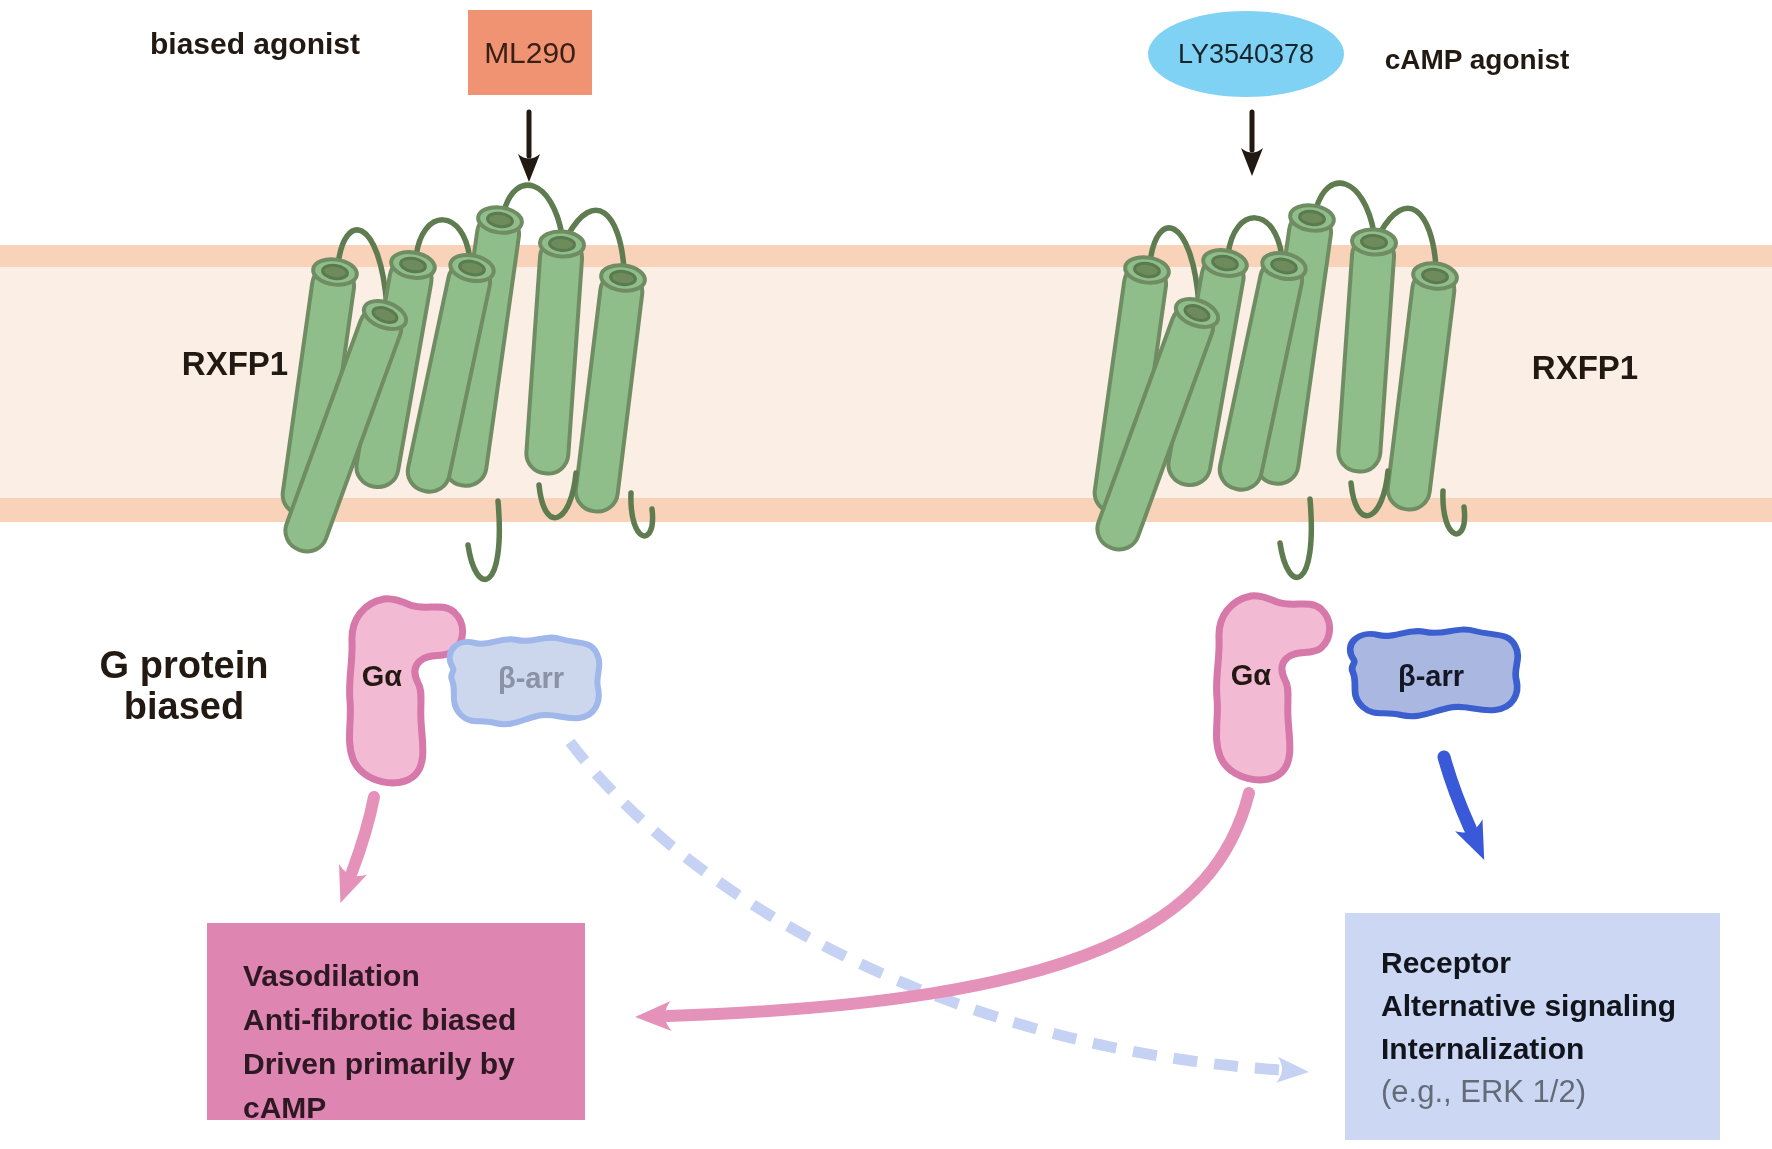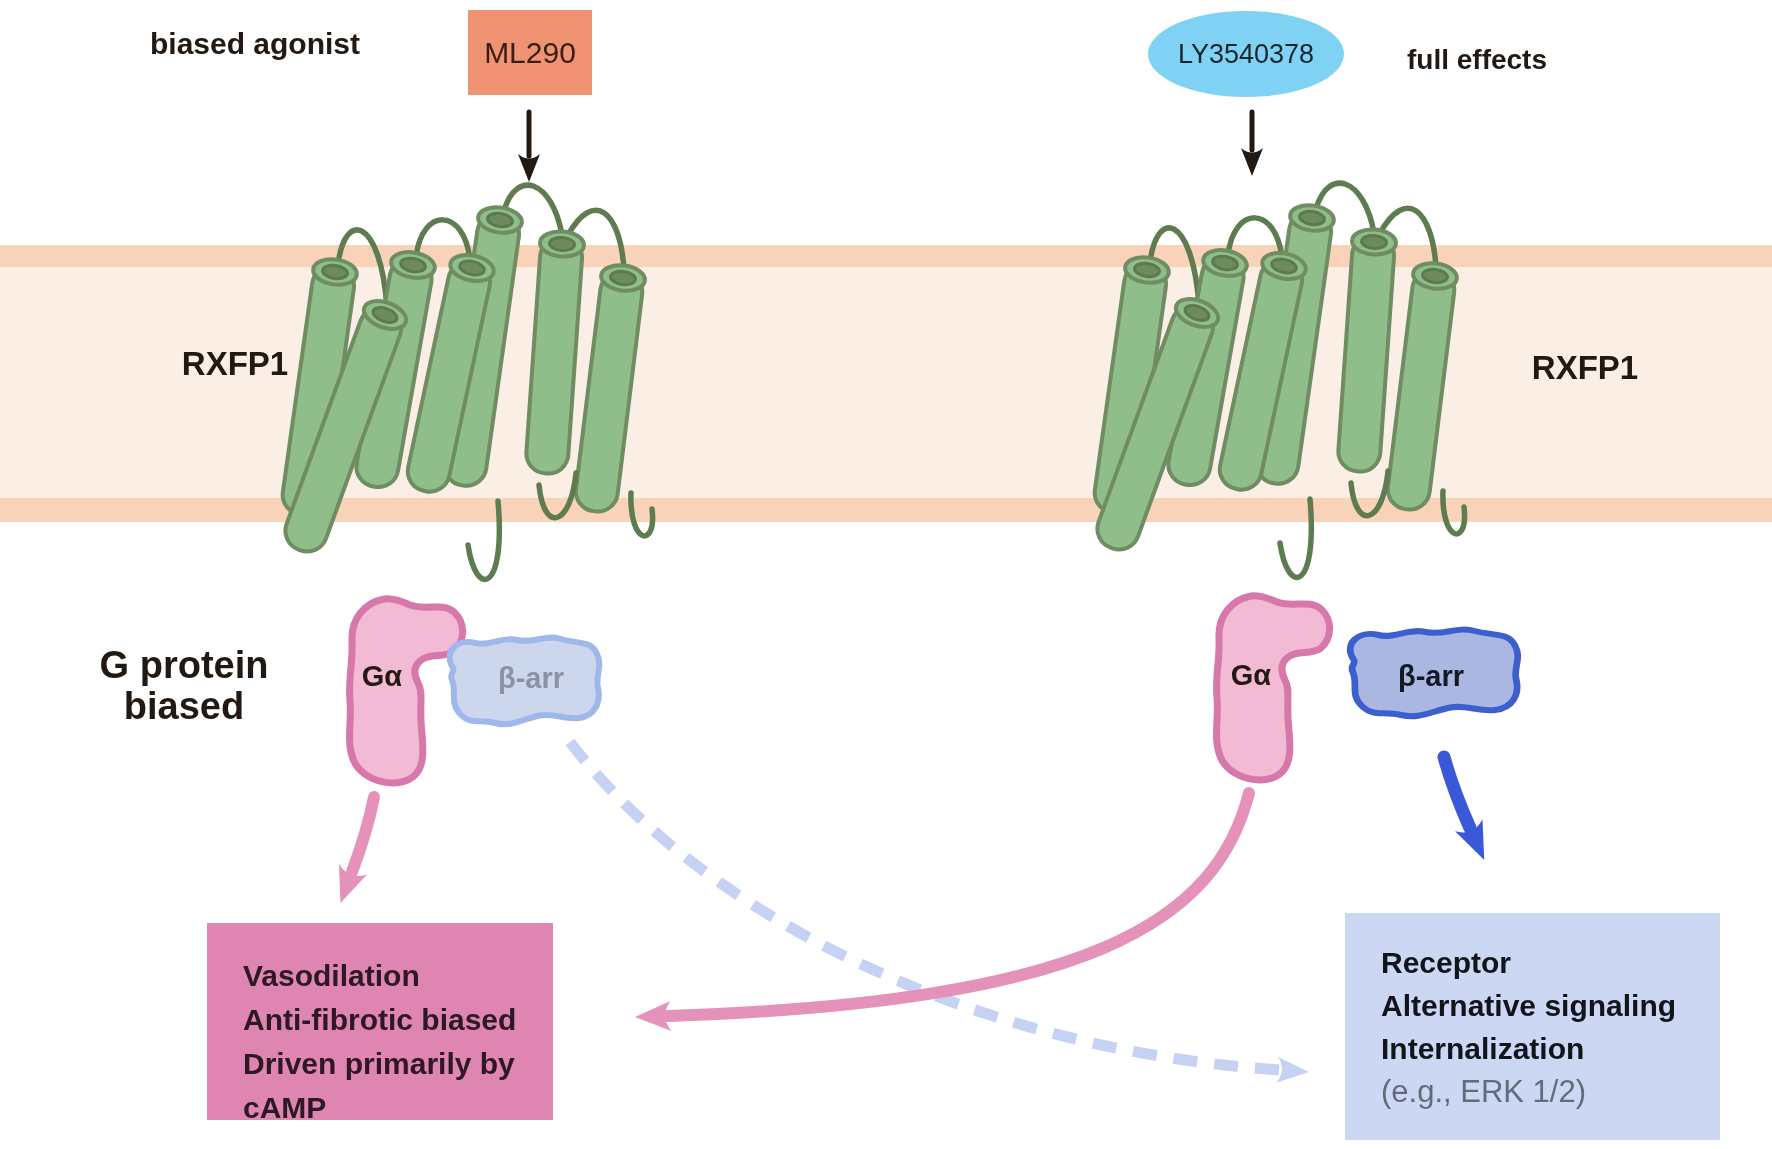--- a/index.html
+++ b/index.html
@@ -30,21 +30,21 @@
   .lbl{position:absolute;transform:translate(-50%,-50%);white-space:nowrap;z-index:2;}
   .ligand{
     position:absolute;display:flex;align-items:center;justify-content:center;
     font-weight:400;z-index:2;
   }
   .ml-box{left:468px;top:10px;width:124px;height:85px;background:var(--ligand-ml290);font-size:30px;color:#3a2014;}
   .ly-ellipse{left:1148px;top:11px;width:196px;height:86px;background:var(--ligand-ly);border-radius:50%;font-size:27px;color:#17242c;}
   .bias-label{position:absolute;left:184px;top:686px;transform:translate(-50%,-50%);
     text-align:center;font-size:38px;font-weight:700;line-height:41px;z-index:2;}
   .box{position:absolute;z-index:2;font-weight:700;font-size:30px;}
-  .pink-box{left:207px;top:923px;width:346px;height:197px;background:var(--pink-box);
+  .pink-box{left:207px;top:923px;width:378px;height:197px;background:var(--pink-box);
     color:var(--pink-box-text);padding:31px 0 0 36px;box-sizing:border-box;line-height:44px;}
   .blue-box{left:1345px;top:913px;width:375px;height:227px;background:var(--blue-box);
     color:var(--blue-box-text);padding:28px 0 0 36px;box-sizing:border-box;line-height:43px;}
   .blue-box .note{font-weight:400;color:var(--note-text);font-size:31px;}
 </style>
 </head>
 <body>
 
 <div class="canvas">
 
@@ -132,21 +132,21 @@
     <path class="arrow-blue" d="M1444 757 C1452 786 1462 810 1470 828" marker-end="url(#mBlue)"></path>
   </svg>
 
   <div class="lbl" style="left:255px;top:44px;font-size:30px;font-weight:700;">biased agonist</div>
   <div class="ligand ml-box">
     <span>ML290</span>
   </div>
   <div class="ligand ly-ellipse">
     <span>LY3540378</span>
   </div>
-  <div class="lbl" style="left:1477px;top:60px;font-size:28px;font-weight:700;">full effects</div>
+  <div class="lbl" style="left:1477px;top:60px;font-size:28px;font-weight:700;">cAMP agonist</div>
 
   <div class="lbl" style="left:235px;top:364px;font-size:33px;font-weight:700;">RXFP1</div>
   <div class="lbl" style="left:1585px;top:368px;font-size:33px;font-weight:700;">RXFP1</div>
 
   <div class="bias-label">
     <span style="display:block;">G protein</span>
     <span style="display:block;">biased</span>
   </div>
 
   <div class="lbl" style="left:382px;top:676px;font-size:29px;font-weight:700;">Gα</div>

